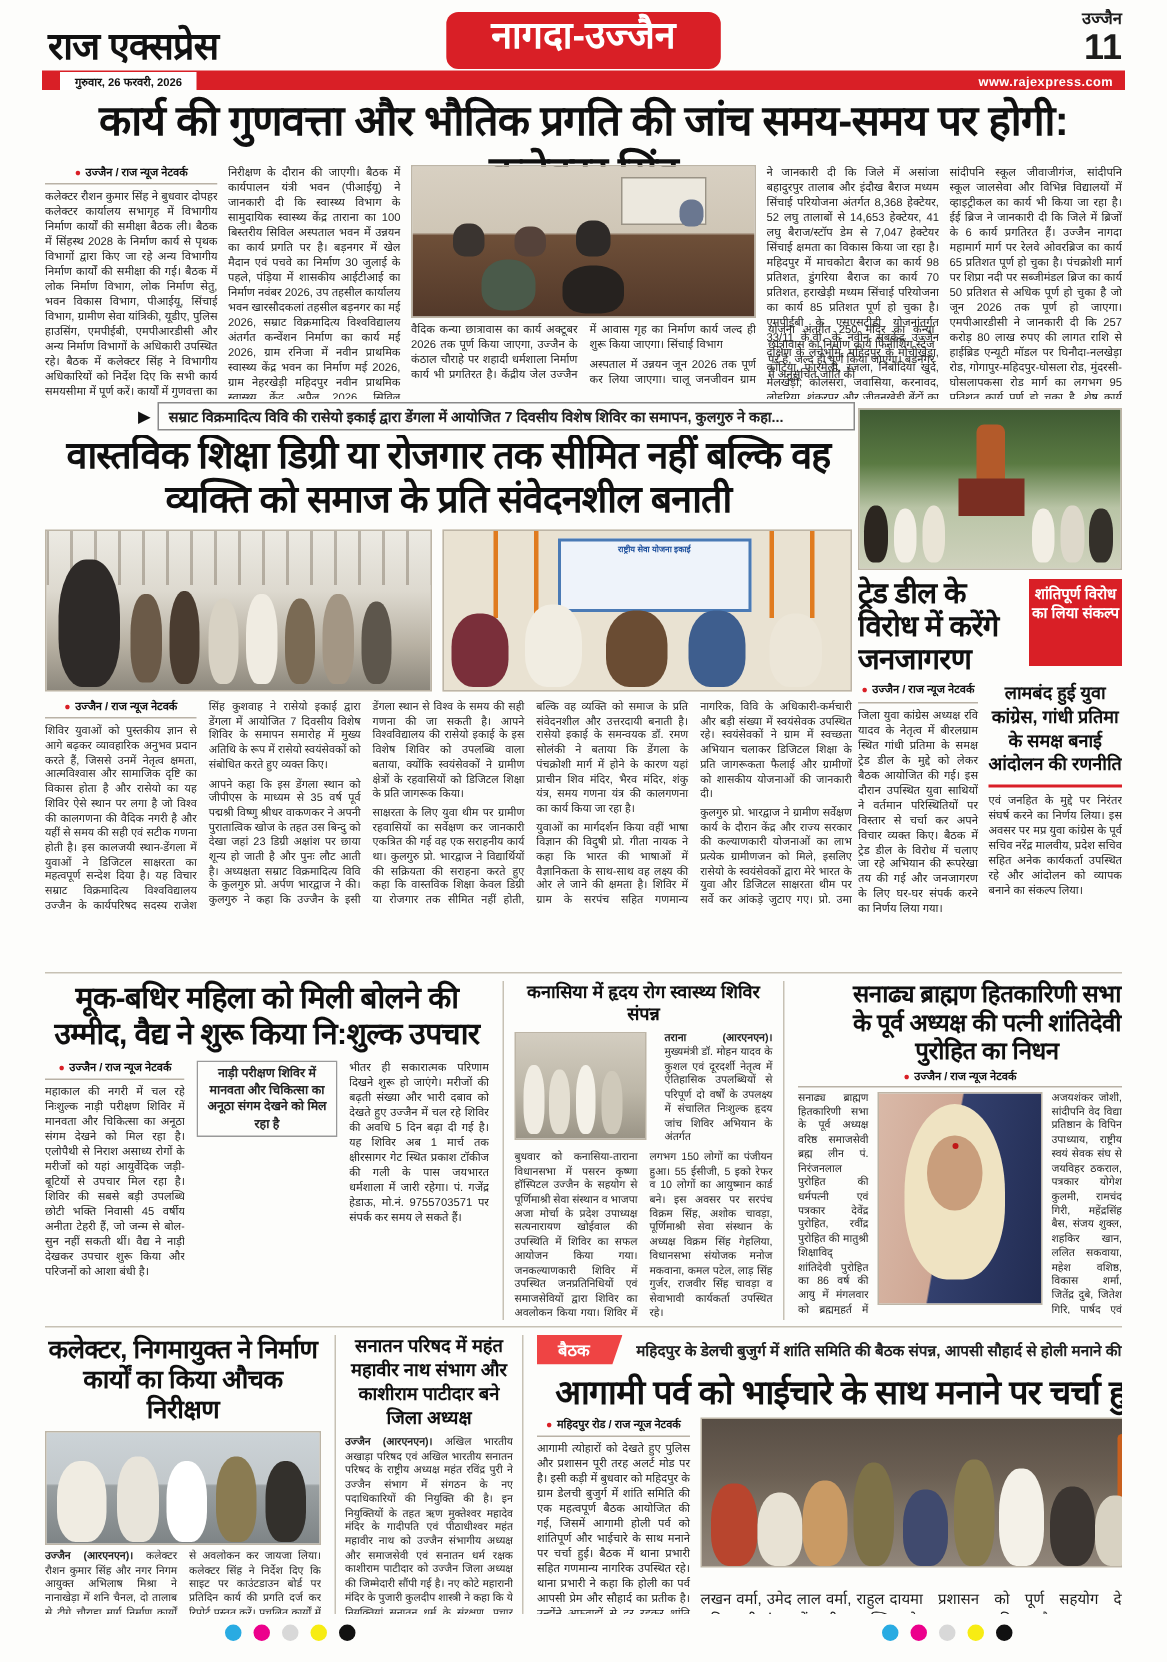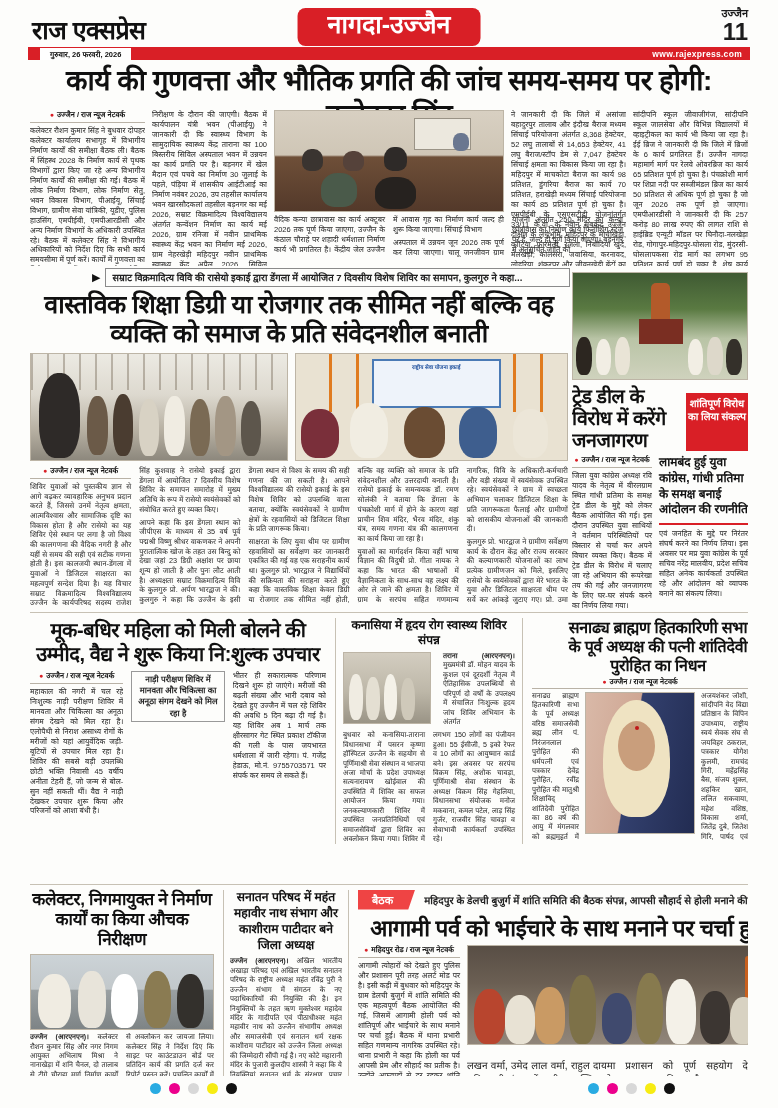--- a/index.html
+++ b/index.html
@@ -51,31 +51,31 @@
   .ph-stage{flex:1;background:#e9e2d2;}
   .bnr{position:absolute;left:28%;top:5%;width:46%;height:40%;background:#eef3fa;border:2px solid #4a7ab5;
         font-size:5.5px;font-weight:bold;color:#1d4f9c;text-align:center;line-height:1.5;overflow:hidden;padding-top:2px;}
   .garl{position:absolute;top:0;width:3px;height:55%;background:#e07b1f;}
   .nss-body{margin-top:5px;height:148px;column-count:5;column-gap:8px;font-size:7.3px;}
   
   .trade{position:absolute;top:272px;left:572px;width:176px;height:372px;overflow:hidden;}
   .ph-statue{height:106px;background:linear-gradient(180deg,#3f5a33 0%,#5a7a42 34%,#b9c4a6 62%,#cfd2bd 100%);}
   .st-body{position:absolute;left:45%;top:9%;width:11%;height:36%;background:#b35a2a;border-radius:5px 5px 2px 2px;}
   .st-ped{position:absolute;left:38%;top:43%;width:25%;height:24%;background:#7a2e22;}
-  .trade-hrow{display:flex;gap:5px;margin-top:6px;align-items:flex-end;}
+  .trade-hrow{display:flex;gap:5px;margin-top:6px;}
   .trade-h{flex:1;font-size:19.5px;line-height:1.12;letter-spacing:-0.4px;}
   .trade-flag{flex:0 0 58px;background:#d91f26;color:#fff;font-size:10px;font-weight:bold;
         text-align:center;line-height:1.25;padding:5px 2px;height:48px;}
   .trade-cols{display:flex;gap:7px;margin-top:4px;}
   .trade-c1{flex:0 0 80px;}
   .trade-c2{flex:1;}
-  .trade-sub{font-size:12px;font-weight:bold;text-align:left;line-height:1.3;color:#111;
+  .trade-sub{font-size:12px;font-weight:bold;text-align:center;line-height:1.3;color:#111;
         border-bottom:2px solid #d91f26;padding-bottom:5px;margin-bottom:4px;}
   
-  .mid{position:absolute;top:612px;left:30px;right:30px;height:232px;display:flex;gap:9px;
+  .mid{position:absolute;top:648px;left:30px;right:30px;height:232px;display:flex;gap:9px;
         border-top:1px solid #c7c1b4;padding-top:5px;overflow:hidden;box-sizing:border-box;}
   .vaidya{flex:0 0 296px;}
   .vaidya-h{font-size:20px;line-height:1.2;letter-spacing:-0.4px;}
   .vaidya-cols{display:flex;gap:8px;margin-top:5px;height:158px;overflow:hidden;}
   .vaidya-cols>div{flex:1;overflow:hidden;}
   .sub-box{border:1px solid #999;font-size:8.3px;font-weight:bold;text-align:center;
         padding:2px 3px;margin-bottom:3px;line-height:1.35;}
   .heart{flex:0 0 172px;border-left:1px solid #c7c1b4;border-right:1px solid #c7c1b4;padding:0 7px;}
   .heart-h{font-size:12px;line-height:1.25;}
   .heart-top{display:flex;gap:12px;margin-top:4px;}

